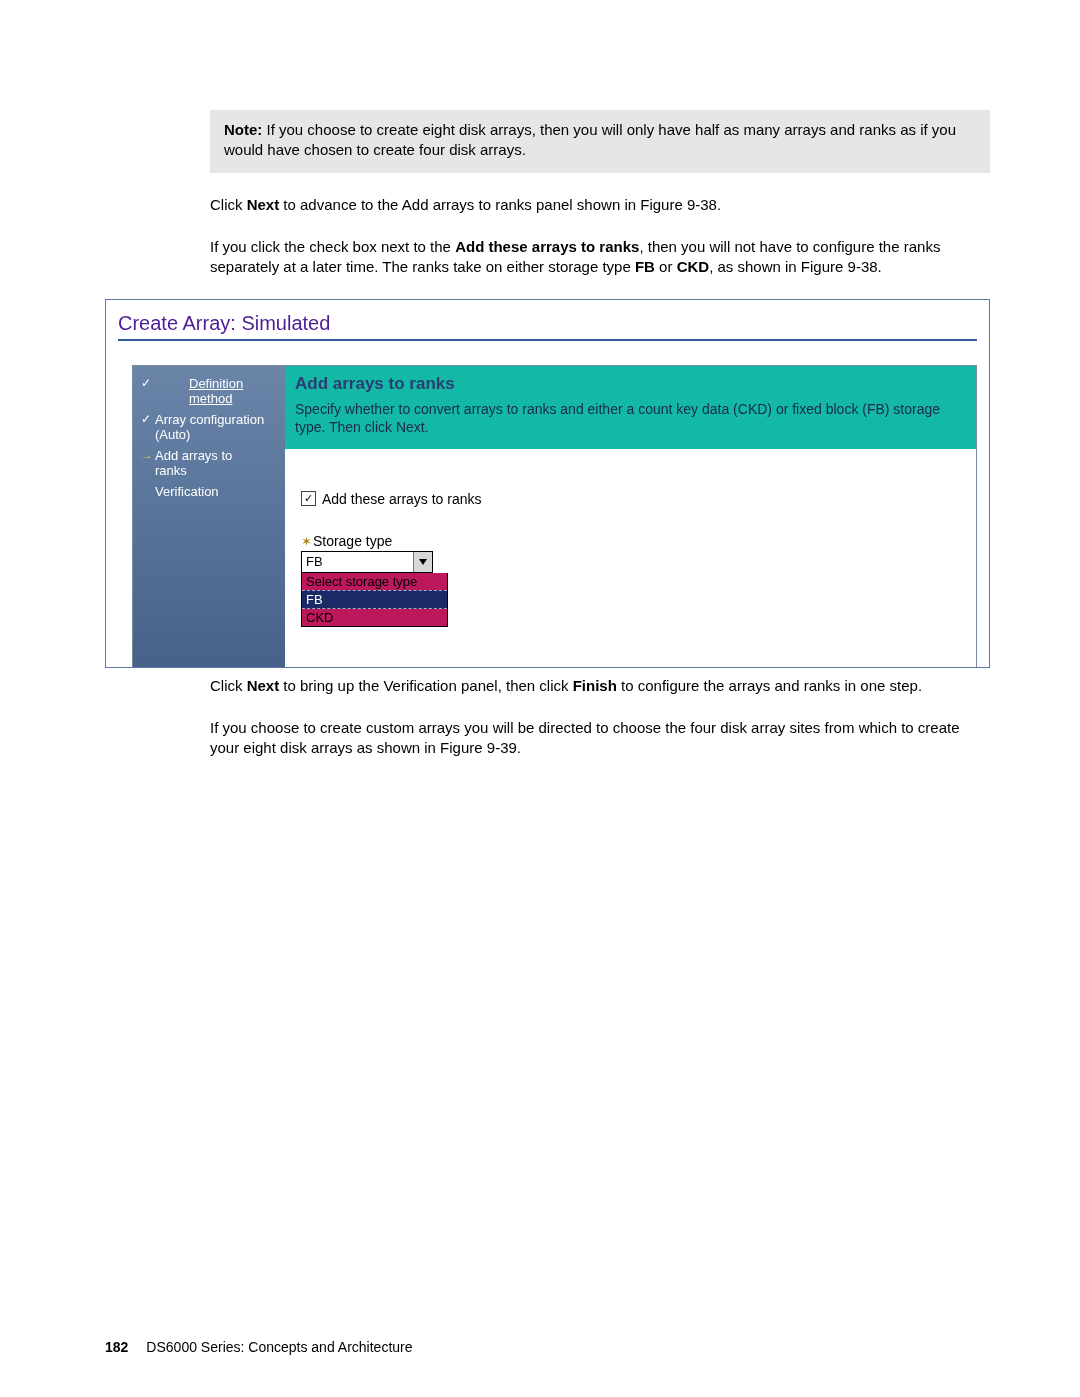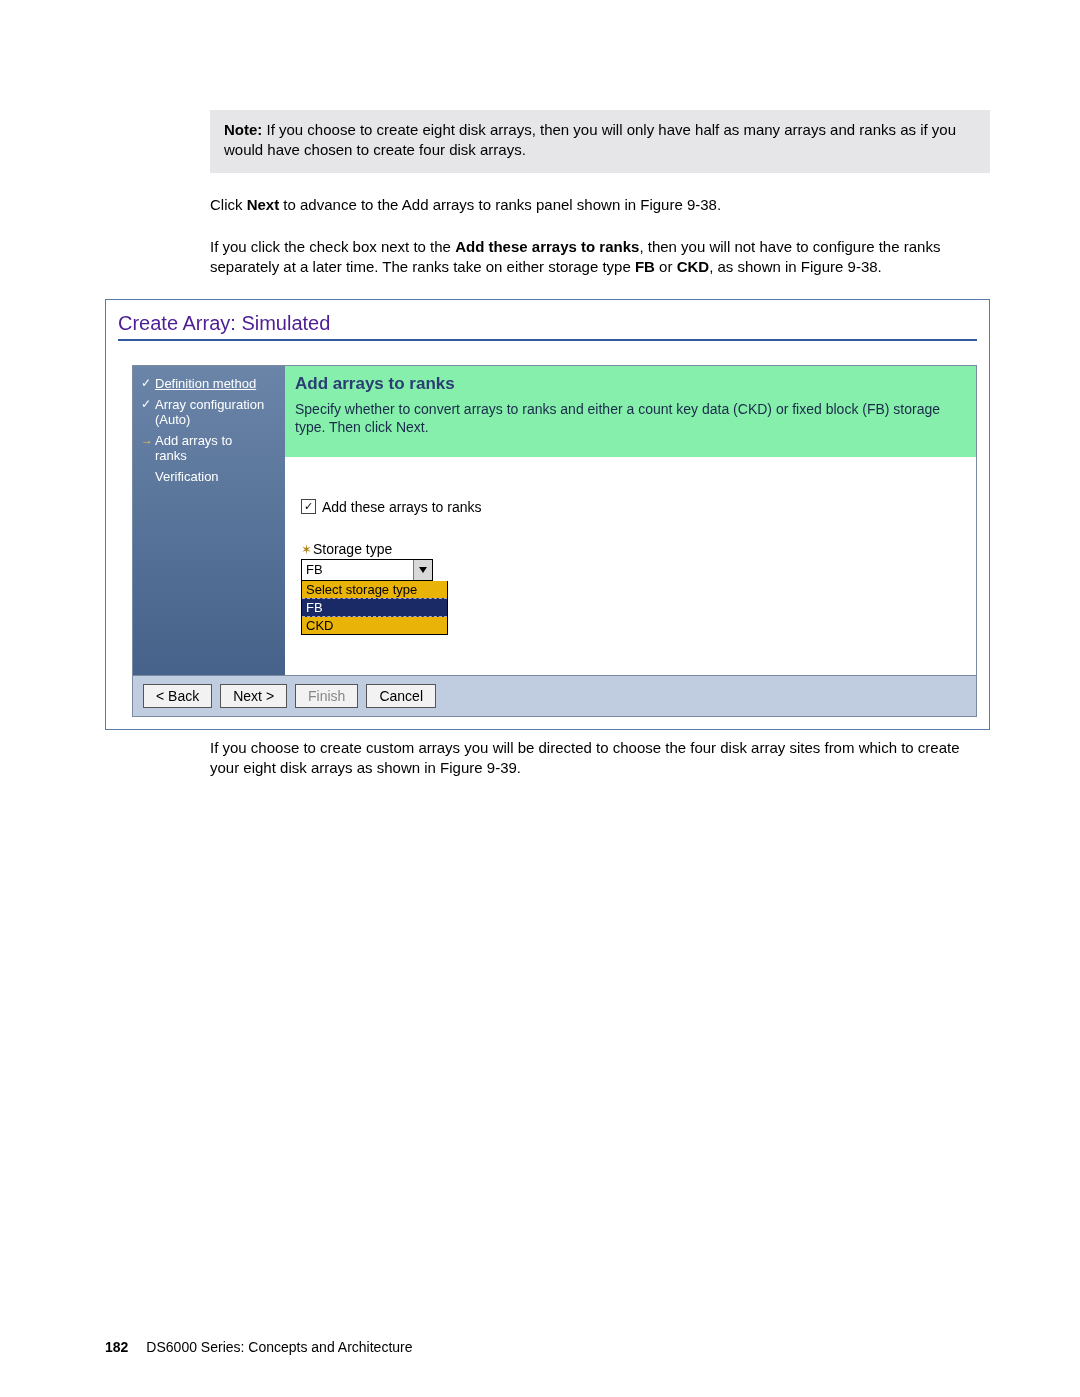--- a/index.html
+++ b/index.html
@@ -64,28 +64,28 @@
     margin-bottom: 6px;
   }
   .step-icon {
     width: 14px;
     flex: 0 0 14px;
     font-size: 12px;
   }
   .step-text {
     flex: 1;
   }
-  .step-text.underline { text-decoration: underline; }
+  .step-text.underline { text-decoration: underline; margin-left: 34px; }
   .wizard-main {
     flex: 1;
     background: #fff;
   }
   .wizard-head {
-    background: #86efac;
-    padding: 8px 10px 20px 10px;
+    background: #14b8a6;
+    padding: 8px 10px 12px 10px;
   }
   .wizard-head-title {
     color: #2a3e72;
     font-weight: bold;
     font-size: 17px;
     margin-bottom: 6px;
   }
   .wizard-head-desc {
     color: #1a2a4a;
     font-size: 14px;
@@ -141,21 +141,21 @@
     border-top: 6px solid #000;
   }
   .option-list {
     border: 1px solid #000;
     border-top: none;
     width: 145px;
     font-size: 13px;
   }
   .option-list .opt {
     padding: 1px 4px;
-    background: #eab308;
+    background: #be185d;
   }
   .option-list .opt.selected {
     background: #1a2a66;
     color: #fff;
     border-top: 1px dashed #aac;
     border-bottom: 1px dashed #aac;
   }
   .button-bar {
     background: #c0cde0;
     border: 1px solid #7a8aa0;
@@ -254,29 +254,26 @@
           </div>
           <div class="option-list">
             <div class="opt">Select storage type</div>
             <div class="opt selected">FB</div>
             <div class="opt">CKD</div>
           </div>
         </div>
       </div>
     </div>
 
-    <div class="button-bar">
-      <div class="wbtn">&lt; Back</div>
-      <div class="wbtn">Next &gt;</div>
-      <div class="wbtn disabled">Finish</div>
-      <div class="wbtn">Cancel</div>
-    </div>
-  </div>
-
-
+  </div>
+
+
+  <div class="body-text">
+    <span>Click </span><span class="bold">Next</span><span> to bring up the Verification panel, then click </span><span class="bold">Finish</span><span> to configure the arrays and ranks in one step.</span>
+  </div>
 
   <div class="body-text">If you choose to create custom arrays you will be directed to choose the four disk array sites from which to create your eight disk arrays as shown in Figure 9-39.</div>
 
   <div class="footer">
     <span class="pg">182</span><span>DS6000 Series: Concepts and Architecture</span>
   </div>
 
 </div>
 
 </body></html>

